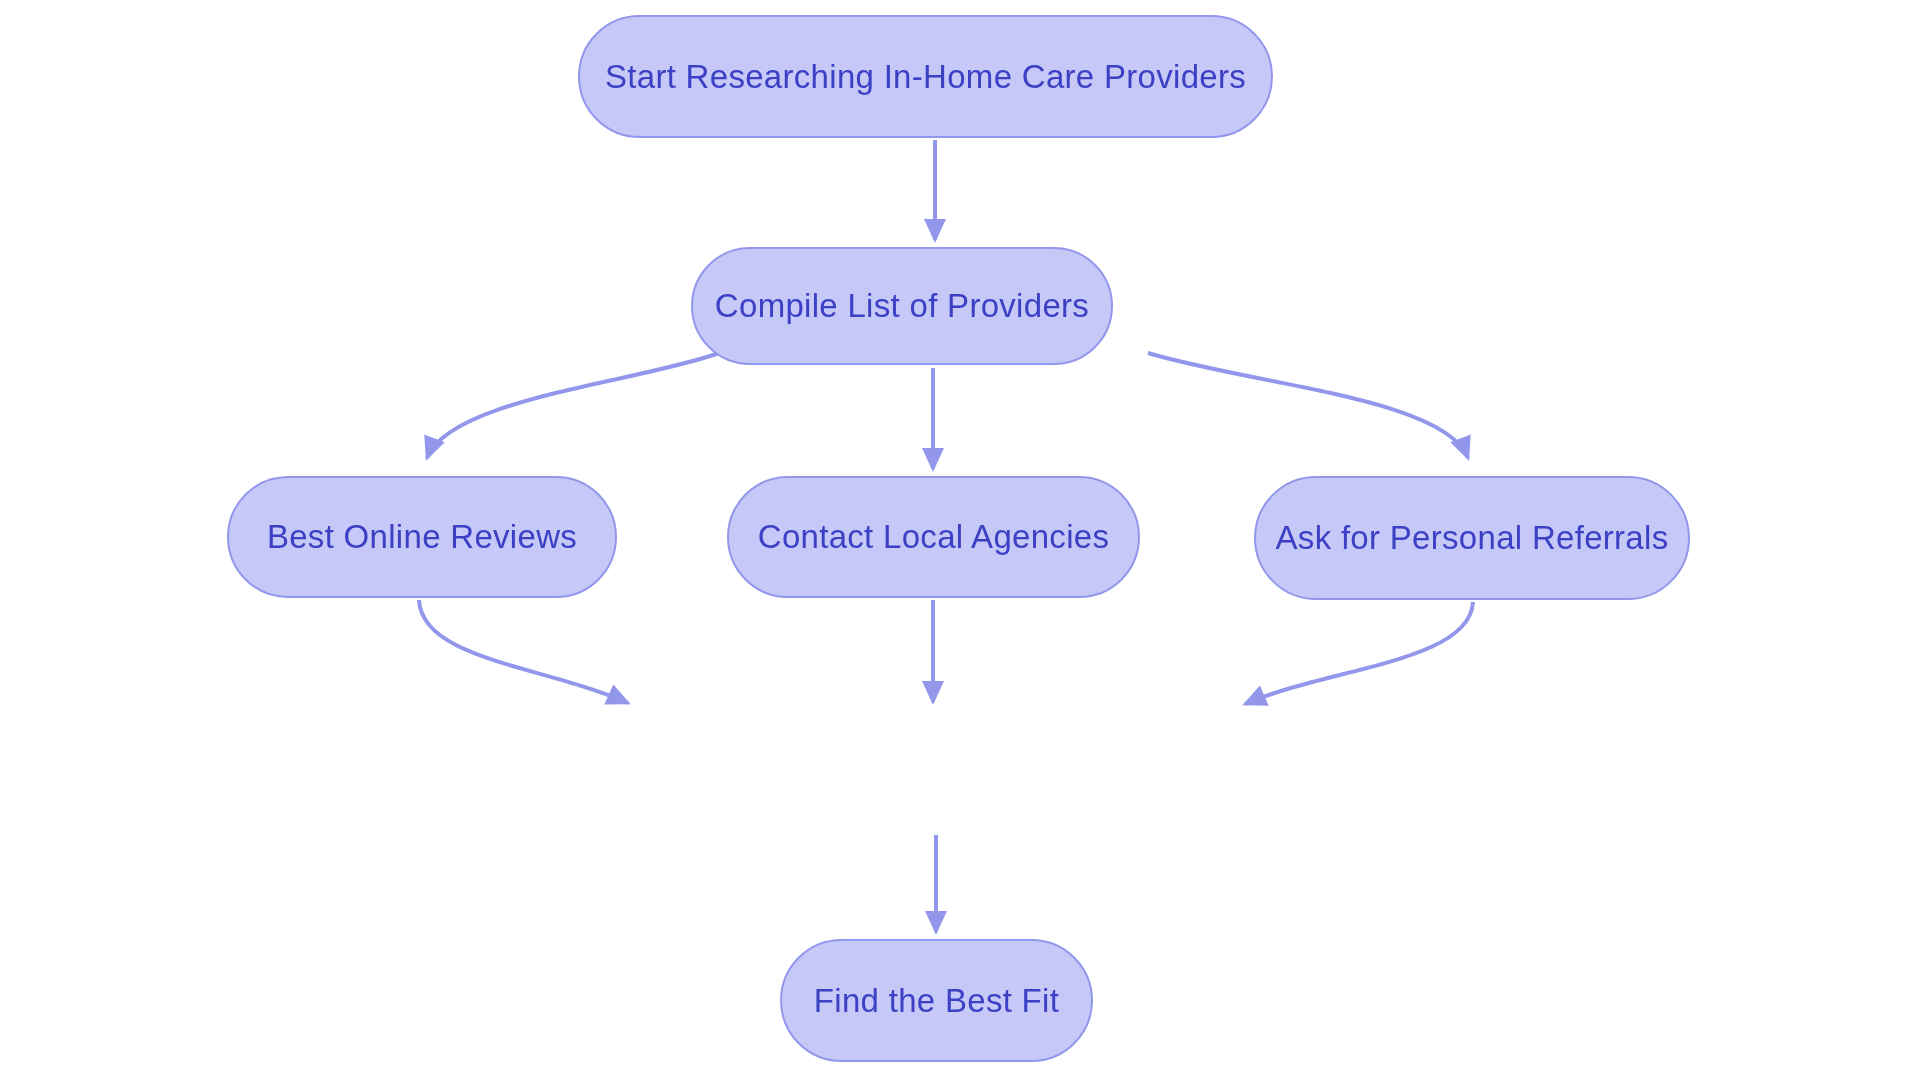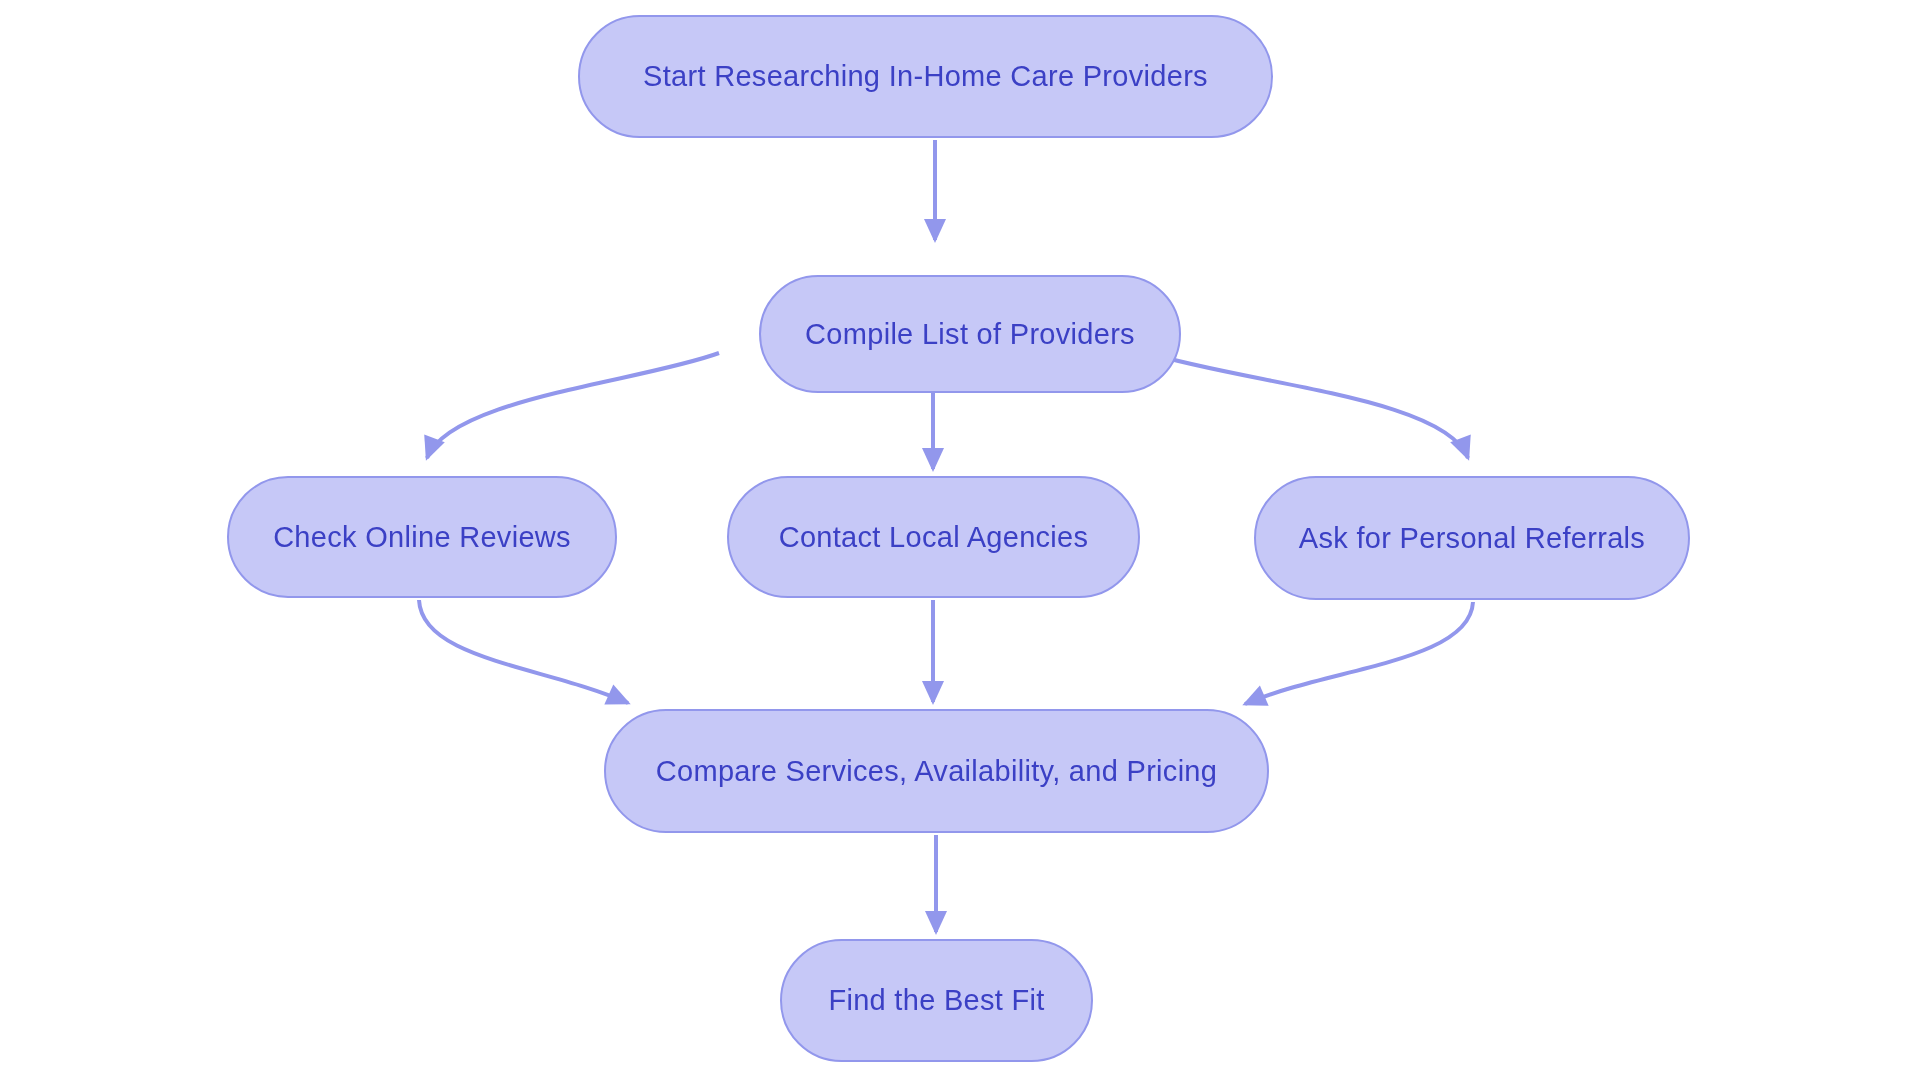--- a/index.html
+++ b/index.html
@@ -38,28 +38,28 @@
   .node {
     position: absolute;
     box-sizing: border-box;
     display: flex;
     align-items: center;
     justify-content: center;
     background: var(--node-fill, #c6c8f7);
     border: 2px solid var(--node-border, #9297ec);
     border-radius: 70px;
     color: var(--node-text, #3b40c5);
-    font-size: 29px;
+    font-size: 33px;
     letter-spacing: 0.3px;
     white-space: nowrap;
     text-align: center;
   }
   
   .n-start     { left: 578px;  top: 15px;  width: 695px; height: 123px; }
-  .n-compile   { left: 759px;  top: 247px; width: 422px; height: 118px; margin-top: 28px; }
+  .n-compile   { left: 691px;  top: 247px; width: 422px; height: 118px; }
   .n-reviews   { left: 227px;  top: 476px; width: 390px; height: 122px; }
   .n-agencies  { left: 727px;  top: 476px; width: 413px; height: 122px; }
   .n-referrals { left: 1254px; top: 476px; width: 436px; height: 124px; }
   .n-compare   { left: 604px;  top: 709px; width: 665px; height: 124px; }
   .n-best      { left: 780px;  top: 939px; width: 313px; height: 123px; text-align: right; }
 </style>
 </head>
 <body>
 
 <div class="canvas">
@@ -82,32 +82,29 @@
 
   <div class="node n-start">
     <span>Start Researching In-Home Care Providers</span>
   </div>
 
   <div class="node n-compile">
     <span>Compile List of Providers</span>
   </div>
 
   <div class="node n-reviews">
-    <span>Check Online Reviews</span>
+    <span>Best Online Reviews</span>
   </div>
 
   <div class="node n-referrals">
     <span>Ask for Personal Referrals</span>
   </div>
 
   <div class="node n-agencies">
     <span>Contact Local Agencies</span>
   </div>
 
-  <div class="node n-compare">
-    <span>Compare Services, Availability, and Pricing</span>
-  </div>
 
   <div class="node n-best">
     <span>Find the Best Fit</span>
   </div>
 
 </div>
 
 </body></html>

